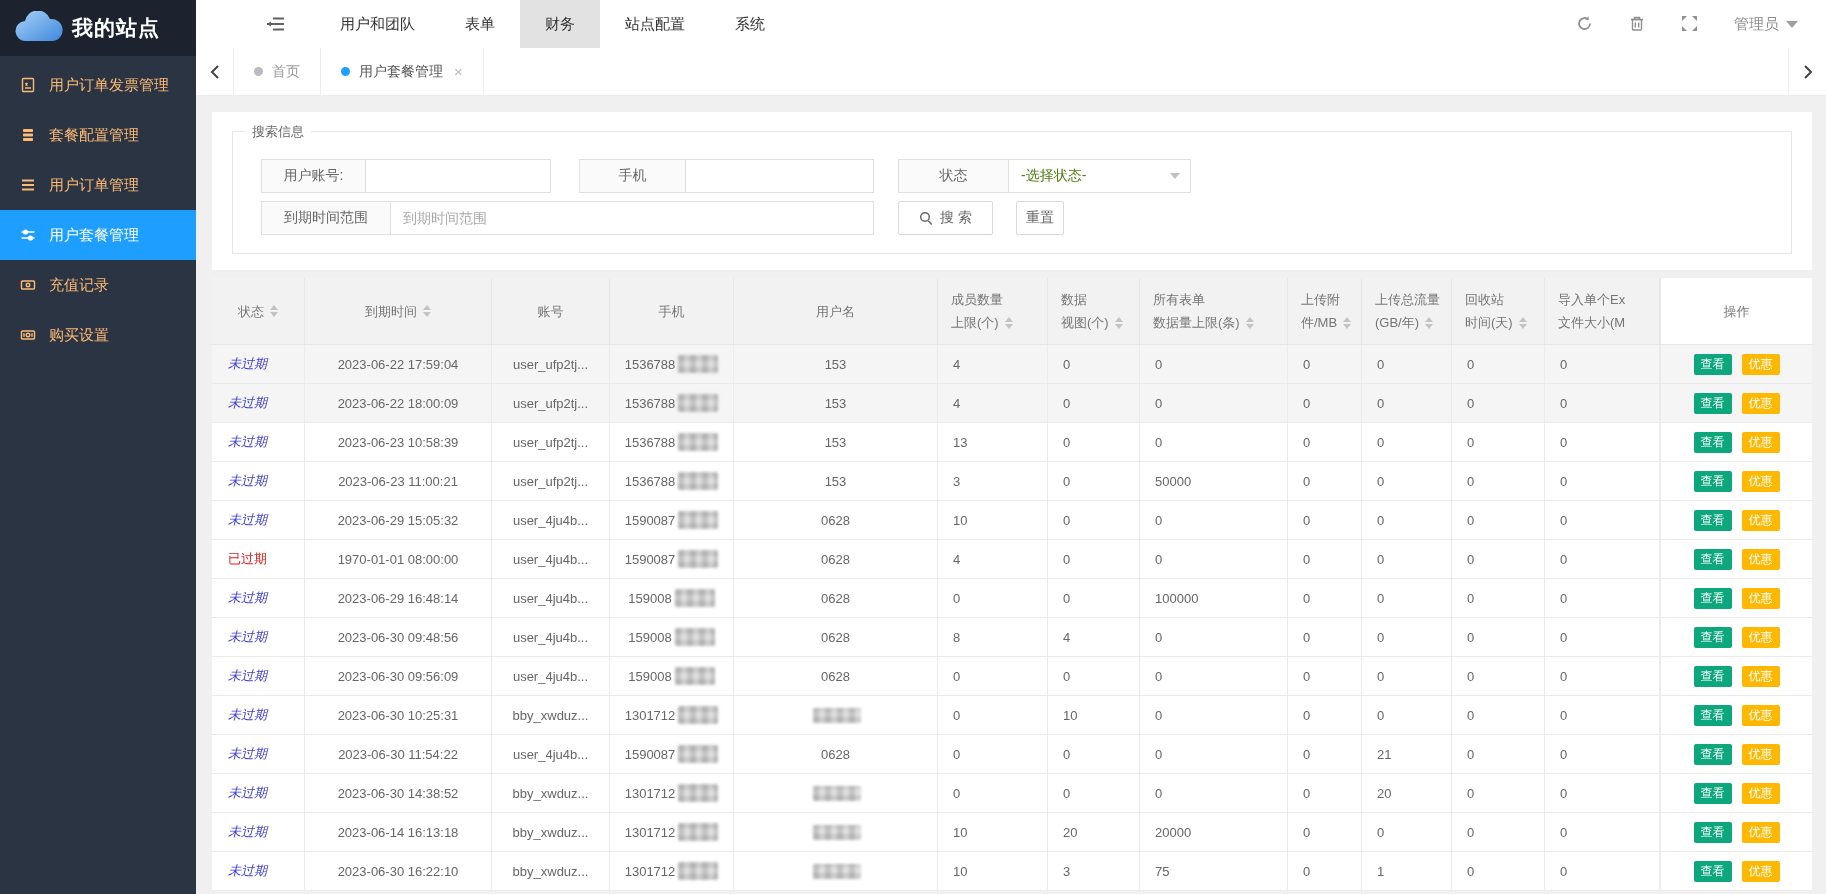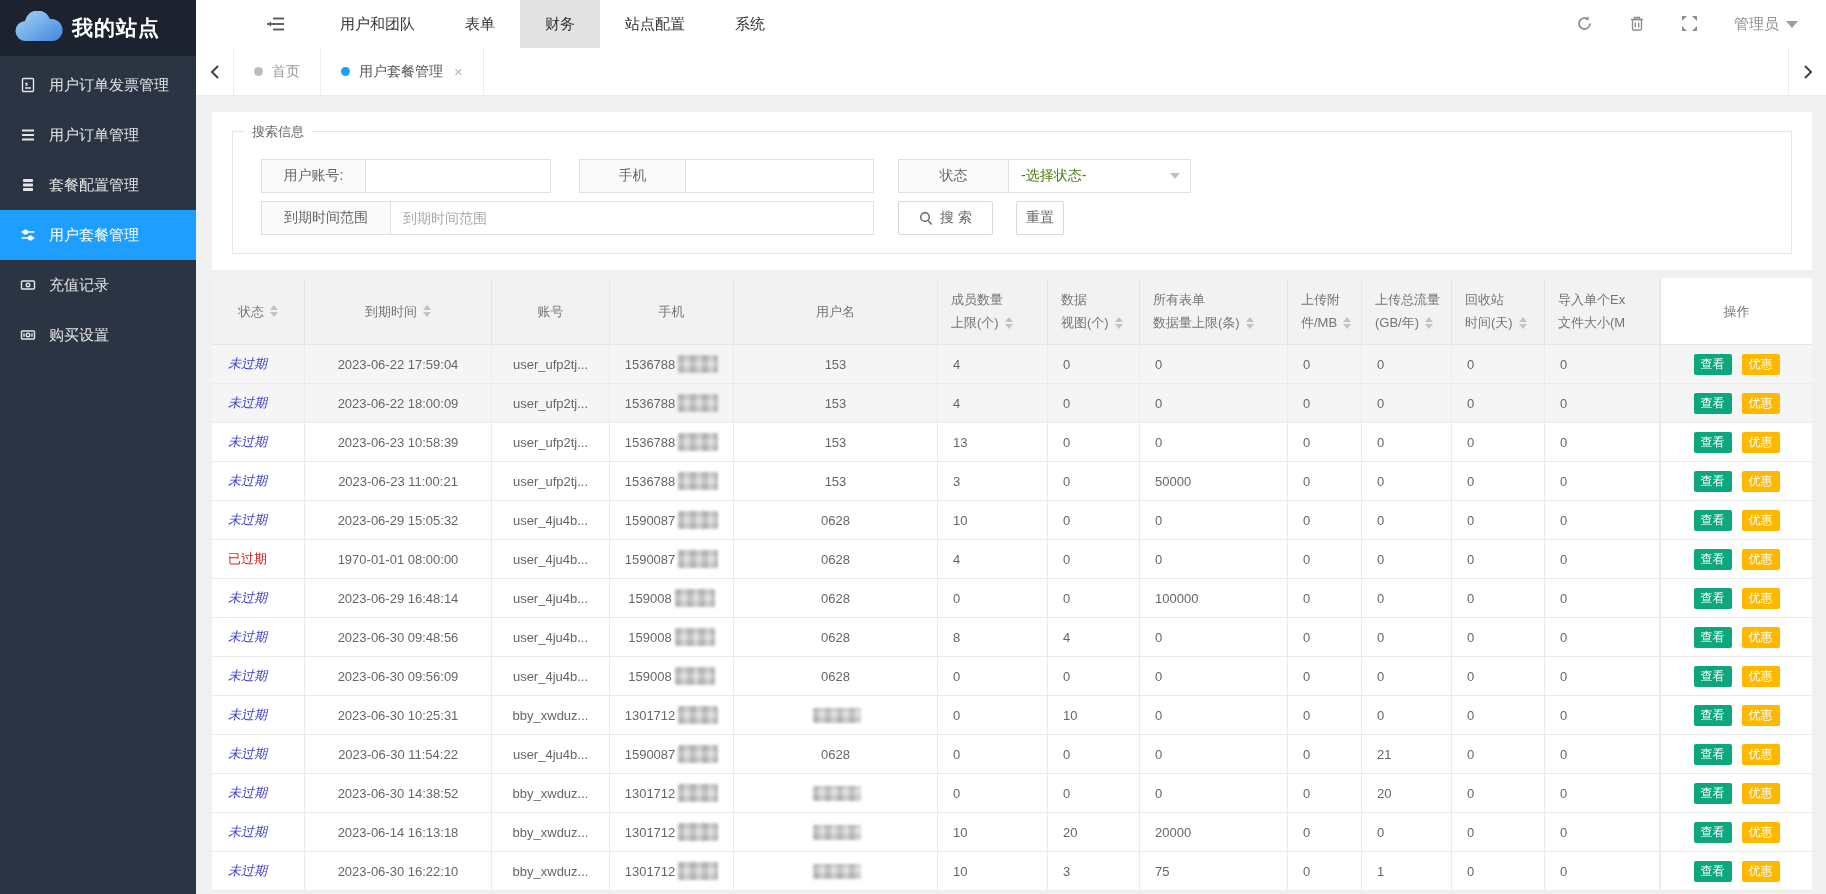--- a/index.html
+++ b/index.html
@@ -6,21 +6,21 @@
   html,body { width:1826px; height:894px; overflow:hidden;
     font-family:"Liberation Sans","DejaVu Sans",sans-serif; background:#f0f0f0; }
   .app { display:flex; width:100%; height:100%; }
 
   
   .sidebar { width:196px; flex-shrink:0; background:#2b3442; display:flex; flex-direction:column; }
   .logo { height:56px; background:#1c232e; display:flex; align-items:center; padding-left:12px; gap:8px; }
   .logo-title { color:#fff; font-size:21px; font-weight:bold; letter-spacing:1px; }
   .menu { padding-top:4px; }
   .side-item { height:50px; display:flex; align-items:center; padding-left:20px; gap:13px;
-    color:#e5e5e5; font-size:15px; cursor:pointer; }
+    color:#fdba74; font-size:15px; cursor:pointer; }
   .side-item.active { background:#1e9fff; color:#fff; }
   .side-item svg { flex-shrink:0; }
 
   
   .main { flex:1; display:flex; flex-direction:column; min-width:0; }
 
   .topbar { height:48px; background:#fff; display:flex; align-items:center; flex-shrink:0;padding-left:32px; }
   .toggle { margin:0 30px 0 38px; cursor:pointer; display:flex; }
   .nav { display:flex; height:100%; }
   .nav-item { padding:0 25px; display:flex; align-items:center; font-size:15px; color:#333; cursor:pointer; }
@@ -121,32 +121,32 @@
     </div>
     <div class="menu">
       <div class="side-item">
         <svg width="16" height="16" viewBox="0 0 16 16" fill="none" stroke="currentColor" stroke-width="1.4">
             <rect x="2.5" y="1.5" width="11" height="13" rx="1"></rect>
             <path d="M5.5 6 l2 2.5 M7.5 6 l-2 2.5 M5 11h6"></path>
           </svg>
         <span>用户订单发票管理</span>
       </div>
       <div class="side-item">
-        <svg width="16" height="16" viewBox="0 0 16 16" stroke="currentColor" stroke-width="2">
-            <path d="M2 3.5h12 M2 8h12 M2 12.5h12"></path>
-          </svg>
-        <span>用户订单管理</span>
-      </div>
-      <div class="side-item">
         <svg width="16" height="16" viewBox="0 0 16 16" fill="currentColor">
             <rect x="3" y="2" width="10" height="3" rx="0.8"></rect>
             <rect x="3" y="6.5" width="10" height="3" rx="0.8"></rect>
             <rect x="3" y="11" width="10" height="3" rx="0.8"></rect>
           </svg>
         <span>套餐配置管理</span>
+      </div>
+      <div class="side-item">
+        <svg width="16" height="16" viewBox="0 0 16 16" stroke="currentColor" stroke-width="2">
+            <path d="M2 3.5h12 M2 8h12 M2 12.5h12"></path>
+          </svg>
+        <span>用户订单管理</span>
       </div>
       <div class="side-item active">
         <svg width="16" height="16" viewBox="0 0 16 16" stroke="currentColor" stroke-width="1.6" fill="currentColor">
             <path d="M1.5 5h13 M1.5 11h13"></path>
             <circle cx="5.5" cy="5" r="1.8"></circle>
             <circle cx="10.5" cy="11" r="1.8"></circle>
           </svg>
         <span>用户套餐管理</span>
       </div>
       <div class="side-item">

